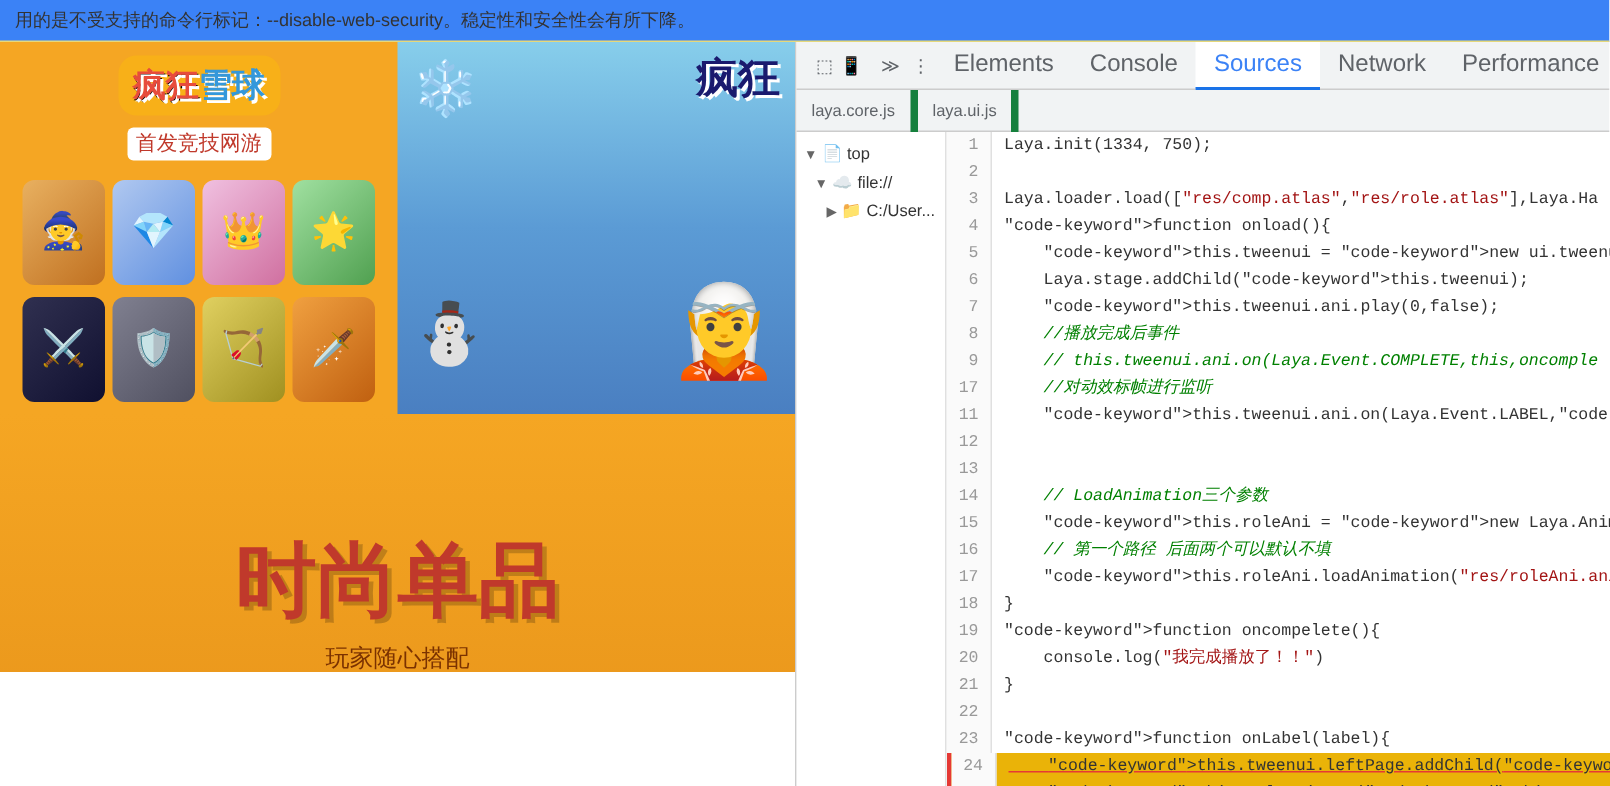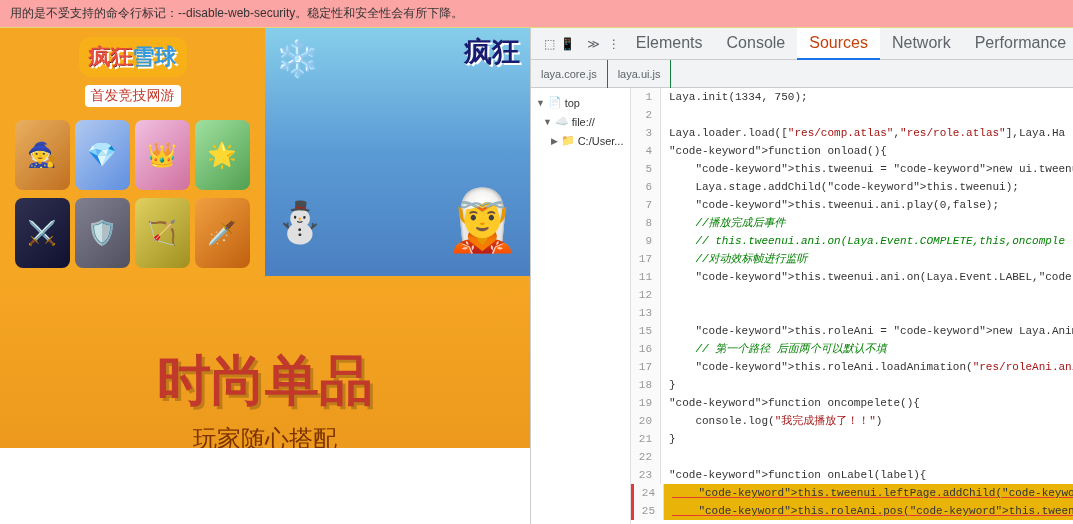--- a/index.html
+++ b/index.html
@@ -1,20 +1,20 @@
 <!DOCTYPE html>
 <html><head>
   <meta charset="utf-8">
   <style>
     * { margin: 0; padding: 0; box-sizing: border-box; }
     body { width: 1073px; height: 524px; overflow: hidden; font-family: Arial, sans-serif; background: #fff; }
 
     
     #warning-bar {
-      background: #fca5a5;
+      background: #3b82f6;
       border-bottom: 1px solid #e6d87a;
       padding: 4px 10px;
       font-size: 12px;
       color: #333;
       height: 28px;
       display: flex;
       align-items: center;
     }
 
     
@@ -111,21 +111,21 @@
       display: flex;
       align-items: center;
       font-size: 16px;
       color: #5f6368;
       cursor: pointer;
       border-bottom: 2px solid transparent;
       white-space: nowrap;
     }
 
     .devtools-tab.active {
-      color: #c2410c;
+      color: #3b82f6;
       border-bottom: 2px solid #1a73e8;
       background: #fff;
     }
 
     
     #file-tabs {
       display: flex;
       background: #f1f3f4;
       border-bottom: 1px solid #ccc;
       height: 28px;
@@ -134,21 +134,21 @@
     }
 
     .file-tab {
       padding: 0 10px;
       height: 28px;
       display: flex;
       align-items: center;
       font-size: 11px;
       color: #5f6368;
       cursor: pointer;
-      border-right: 1px solid #15803d;
+      border-right: 5px solid #15803d;
       gap: 4px;
     }
 
     .file-tab.active {
       background: #fff;
       color: #333;
     }
 
     .file-tab-close {
       font-size: 10px;
@@ -287,21 +287,21 @@
       <div id="left-panel-top-right">
         <div style="position:absolute;top:10px;left:10px;font-size:36px;">❄️</div>
         <div style="position:absolute;top:5px;right:10px;font-size:28px;font-weight:900;color:#1a1a6e;text-shadow:2px 2px 0 #fff;">疯狂</div>
         <div style="position:absolute;bottom:20px;right:10px;font-size:60px;">🧝</div>
         <div style="position:absolute;bottom:30px;left:10px;font-size:40px;">⛄</div>
       </div>
     </div>
 
     <div id="left-panel-bottom">
       <div style="font-size:54px;font-weight:900;color:#c0392b;text-shadow:3px 3px 0 rgba(0,0,0,0.2);">时尚单品</div>
-      <div style="font-size:24px;color:#7b3200;margin-top:5px;text-align:center;">玩家随心搭配</div>
+      <div style="font-size:16px;color:#7b3200;margin-top:5px;text-align:center;">玩家随心搭配</div>
     </div>
   </div>
 
   <div id="devtools-panel">
 
     <div id="devtools-tabs">
       <div id="tabs-overflow">
         <span class="overflow-icon">⬚</span>
         <span class="overflow-icon">📱</span>
       </div>
@@ -408,20 +408,24 @@
           </div>
           <div class="code-line">
             <span class="line-number">12</span>
             <span class="line-content"></span>
           </div>
           <div class="code-line">
             <span class="line-number">13</span>
             <span class="line-content"></span>
           </div>
           <div class="code-line">
+            <span class="line-number">14</span>
+            <span class="line-content"><span class="code-comment">    // LoadAnimation三个参数</span></span>
+          </div>
+          <div class="code-line">
             <span class="line-number">15</span>
             <span class="line-content">    <span class="&lt;span">"code-keyword"</span>&gt;this.roleAni = <span class="&lt;span">"code-keyword"</span>&gt;new Laya.Animation();</span>
           </div>
           <div class="code-line">
             <span class="line-number">16</span>
             <span class="line-content"><span class="code-comment">    // 第一个路径 后面两个可以默认不填</span></span>
           </div>
           <div class="code-line">
             <span class="line-number">17</span>
             <span class="line-content">    <span class="&lt;span">"code-keyword"</span>&gt;this.roleAni.loadAnimation(<span class="code-string">"res/roleAni.ani"</span>);</span>

